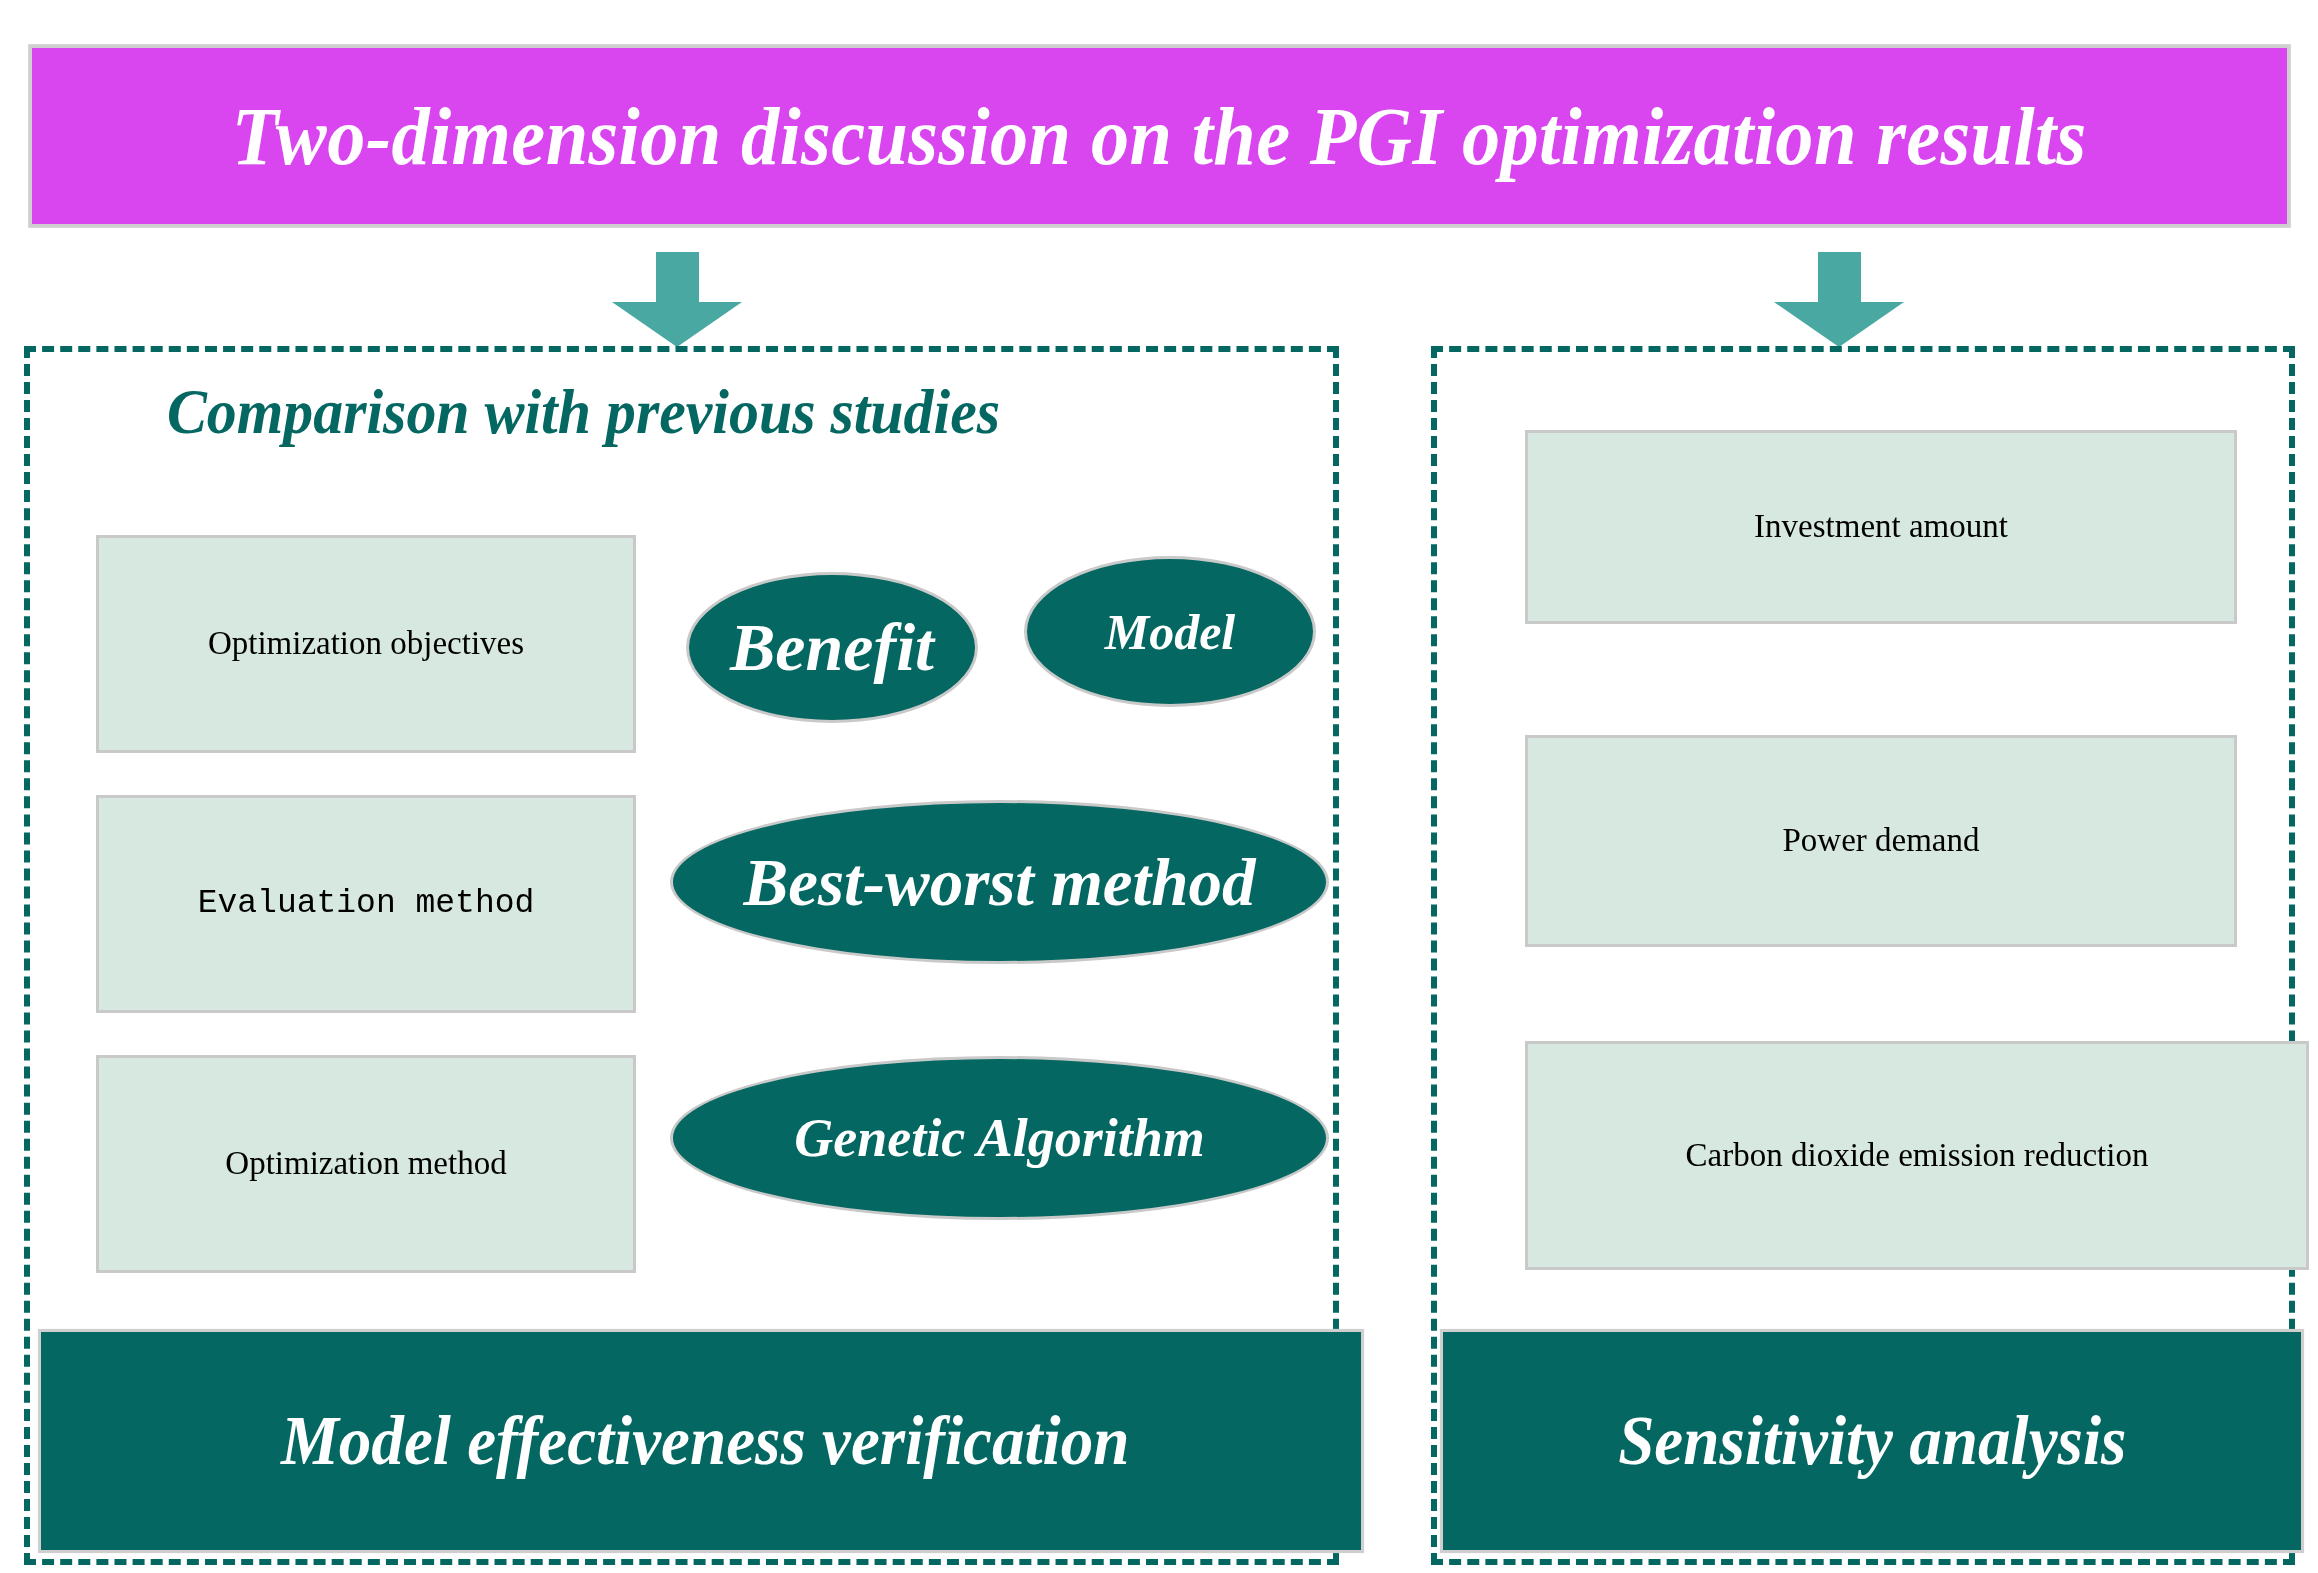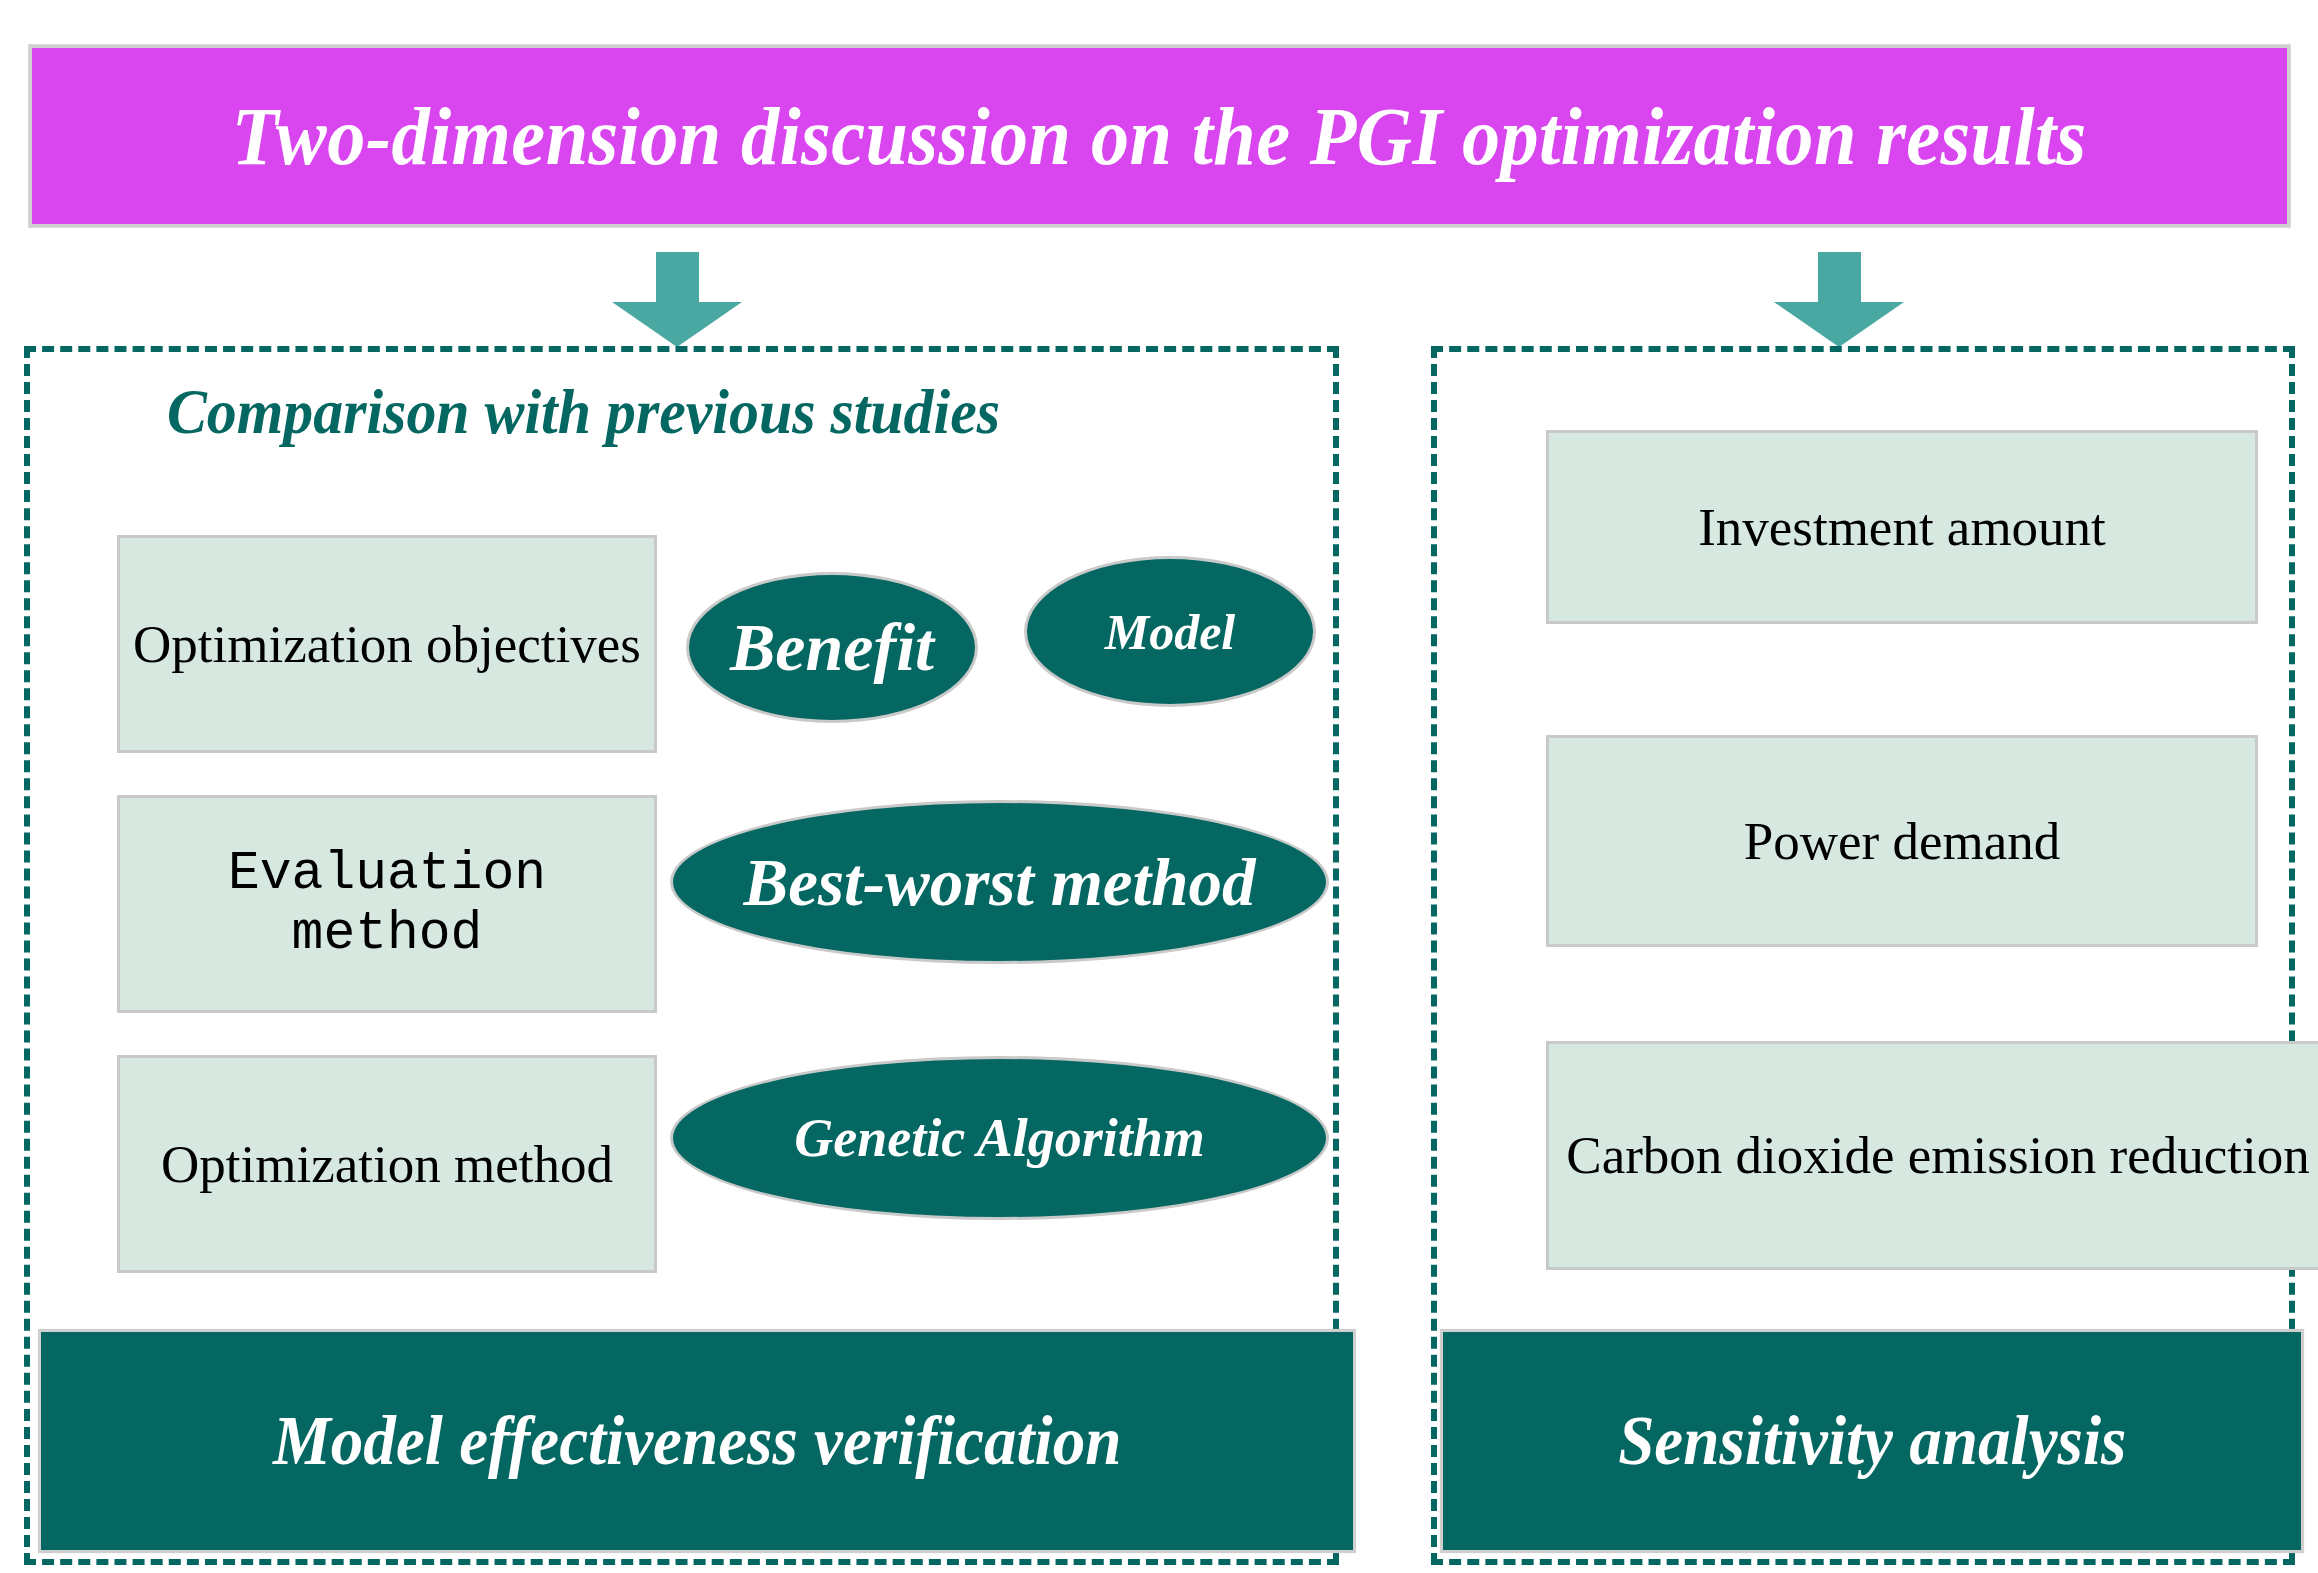--- a/index.html
+++ b/index.html
@@ -50,21 +50,21 @@
     color:#046761;font-weight:bold;font-style:italic;
     font-size:63px;white-space:nowrap;transform:scaleX(.95);
   }
 
   
   .pale-box{
     position:absolute;background:#d6e8e0;
     border:3.1px solid #c9c9c9;box-sizing:border-box;
     display:flex;align-items:center;justify-content:center;
     text-align:center;color:#000000;
-    font-size:53px;line-height:1.14;margin-left:21px;
+    font-size:33px;line-height:1.14;
   }
   #box-opt-objectives{left:96px;top:535px;width:540px;height:218px;}
   #box-eval-method{left:96px;top:795px;width:540px;height:218px;font-family:Liberation Mono, monospace;}
   #box-opt-method{left:96px;top:1055px;width:540px;height:218px;}
 
   #box-investment{left:1525px;top:430px;width:712px;height:194px;}
   #box-power{left:1525px;top:735px;width:712px;height:212px;}
   #box-carbon{left:1525px;top:1041px;width:784px;height:229px;}
 
   
@@ -82,21 +82,21 @@
   
   .bottom-banner{
     position:absolute;background:#046761;
     display:flex;align-items:center;justify-content:center;
     box-shadow:0 0 0 3.1px #cfcfcf;
   }
   .bottom-banner .lbl{
     color:#ffffff;font-weight:bold;font-style:italic;white-space:nowrap;
     transform:scaleX(.93);
   }
-  #banner-model{left:41px;top:1332px;width:1312px;height:218px;}
+  #banner-model{left:41px;top:1332px;width:1312px;height:218px;padding-left:8px;}
   #banner-model .lbl{font-size:70px;}
   #banner-sensitivity{left:1443px;top:1332px;width:858px;height:218px;}
   #banner-sensitivity .lbl{font-size:70px;}
 </style>
 </head>
 <body>
 
 <div id="header-banner">
   <span class="ttl">Two-dimension discussion on the PGI optimization results</span>
 </div>

